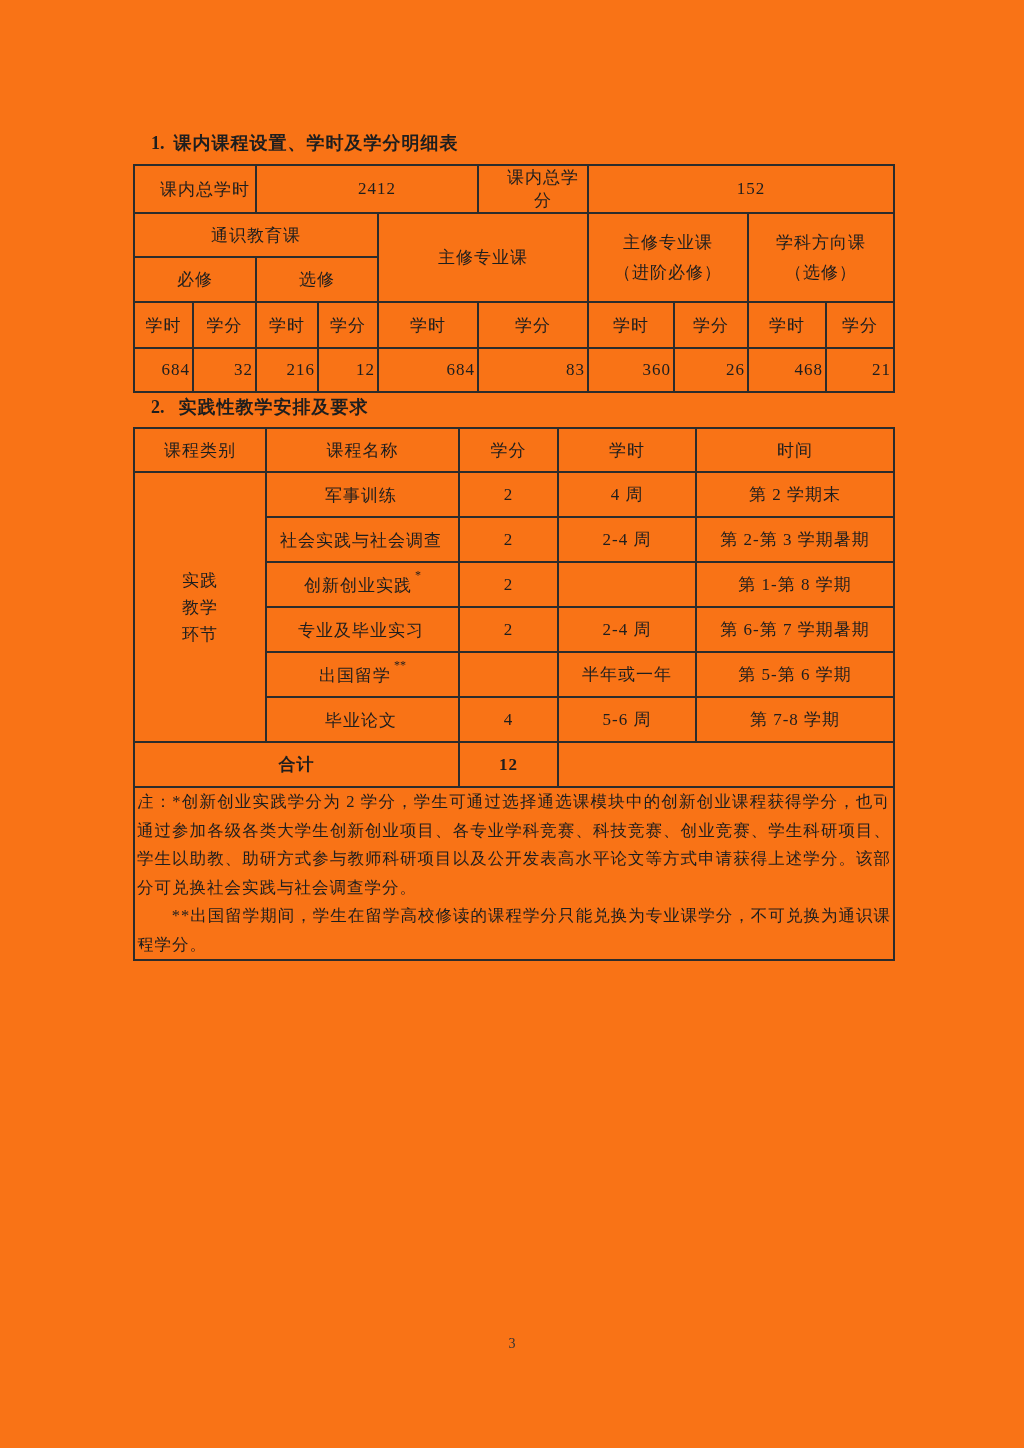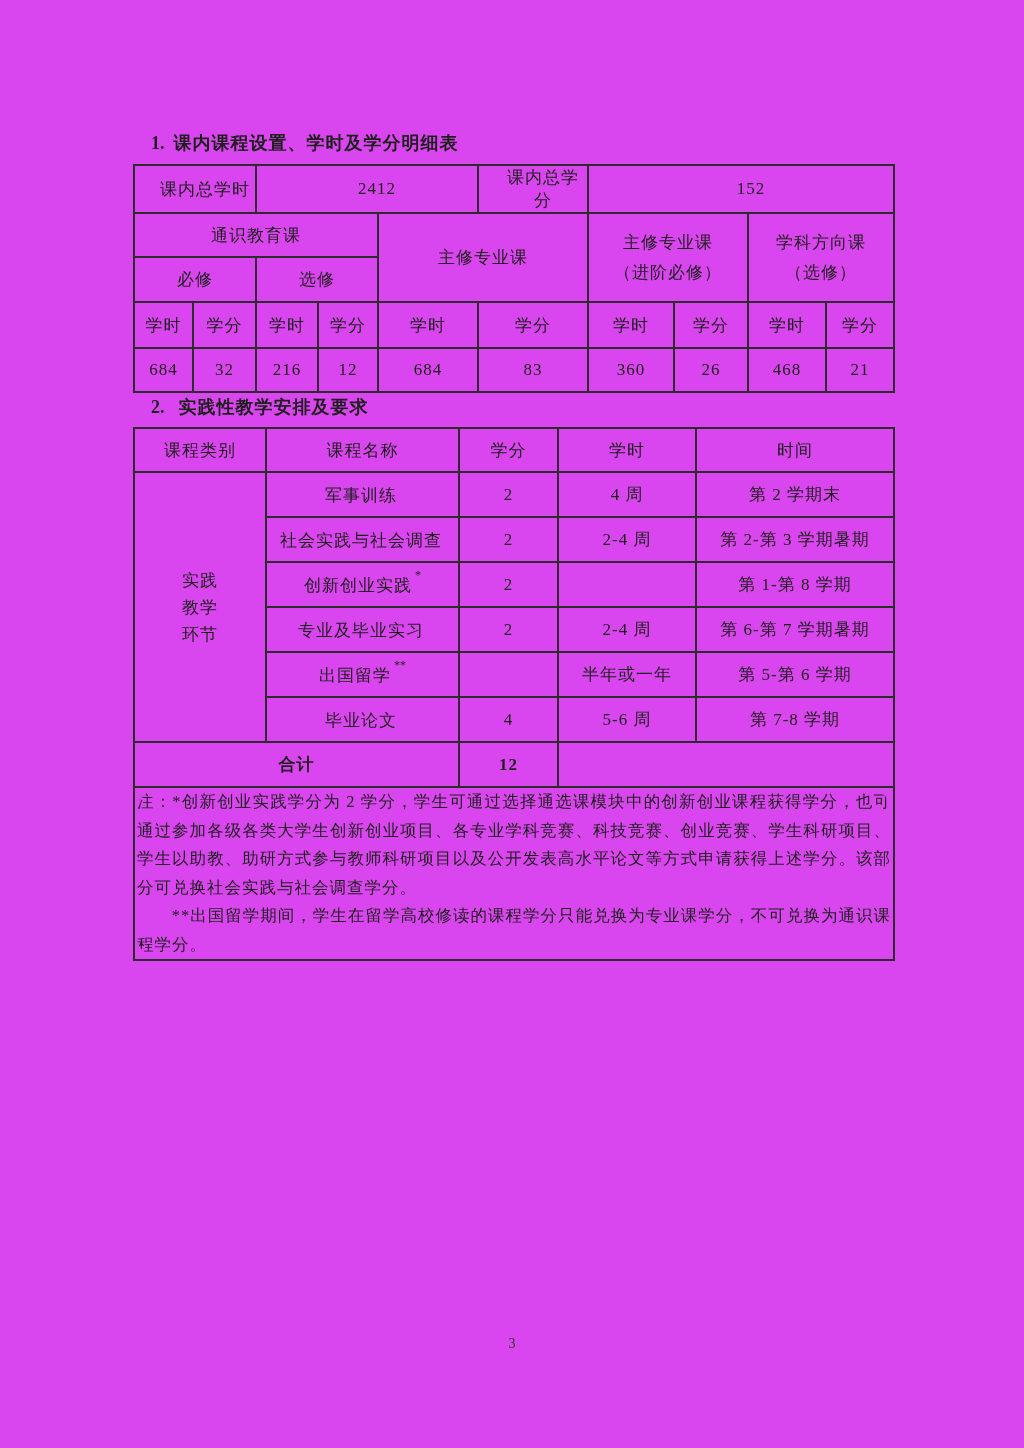--- a/index.html
+++ b/index.html
@@ -1,20 +1,20 @@
 <!DOCTYPE html>
 <html><head>
 <meta charset="utf-8">
 <style>
   html,body { margin:0; padding:0; background:#e8e8e8; }
   .page {
     position: relative;
     width: 1024px;
     height: 1448px;
-    background: #d946ef;
+    background: #f97316;
     margin: 0 auto;
     font-family: "Liberation Serif", "DejaVu Serif", serif;
     color: #1e1e1e;
     overflow: hidden;
   }
   .heading {
     position: absolute;
     left: 151px;
     font-size: 18px;
     font-weight: bold;
@@ -42,21 +42,21 @@
     letter-spacing: 1px;
     overflow: hidden;
   }
   .t1 { top: 164px; }
   .t2 { top: 427px; }
 
   .t1 tr.r1 td { height: 41px; padding-left: 22px; }
   .t1 tr.r2 td { height: 42px; }
   .t1 tr.r3 td { height: 43px; }
   .t1 tr.r4 td { height: 44px; }
-  .t1 tr.r5 td { height: 42px; }
+  .t1 tr.r5 td { height: 42px; text-align: right; }
   .two-line { line-height: 30px; }
 
   .t2 tr.hr td  { height: 42px; }
   .t2 tr.dr td  { height: 43px; }
   .t2 tr.tr1 td { height: 43px; font-weight: bold; }
   .cat-cell div { line-height: 27px; }
   sup.mark {
     font-size: 12px;
     position: relative;
     top: -5px;

